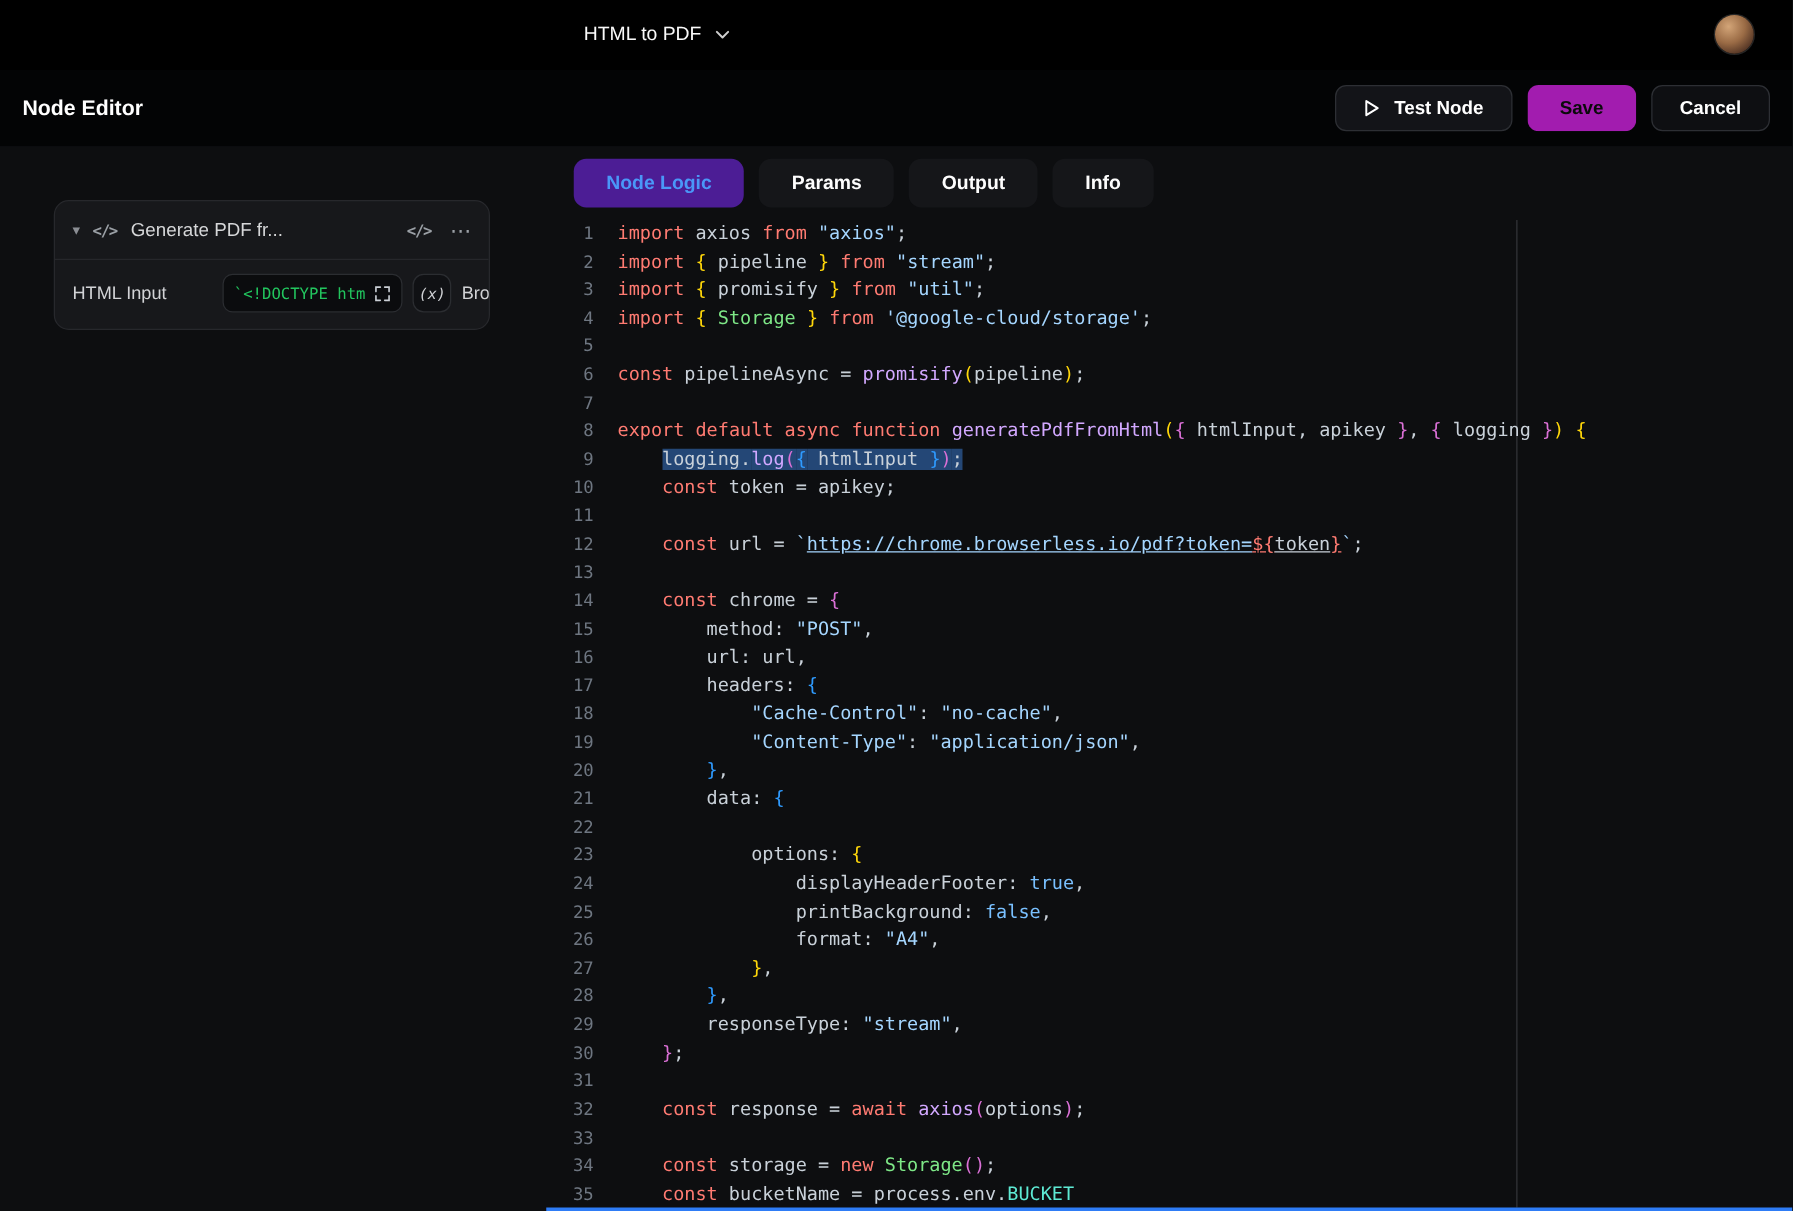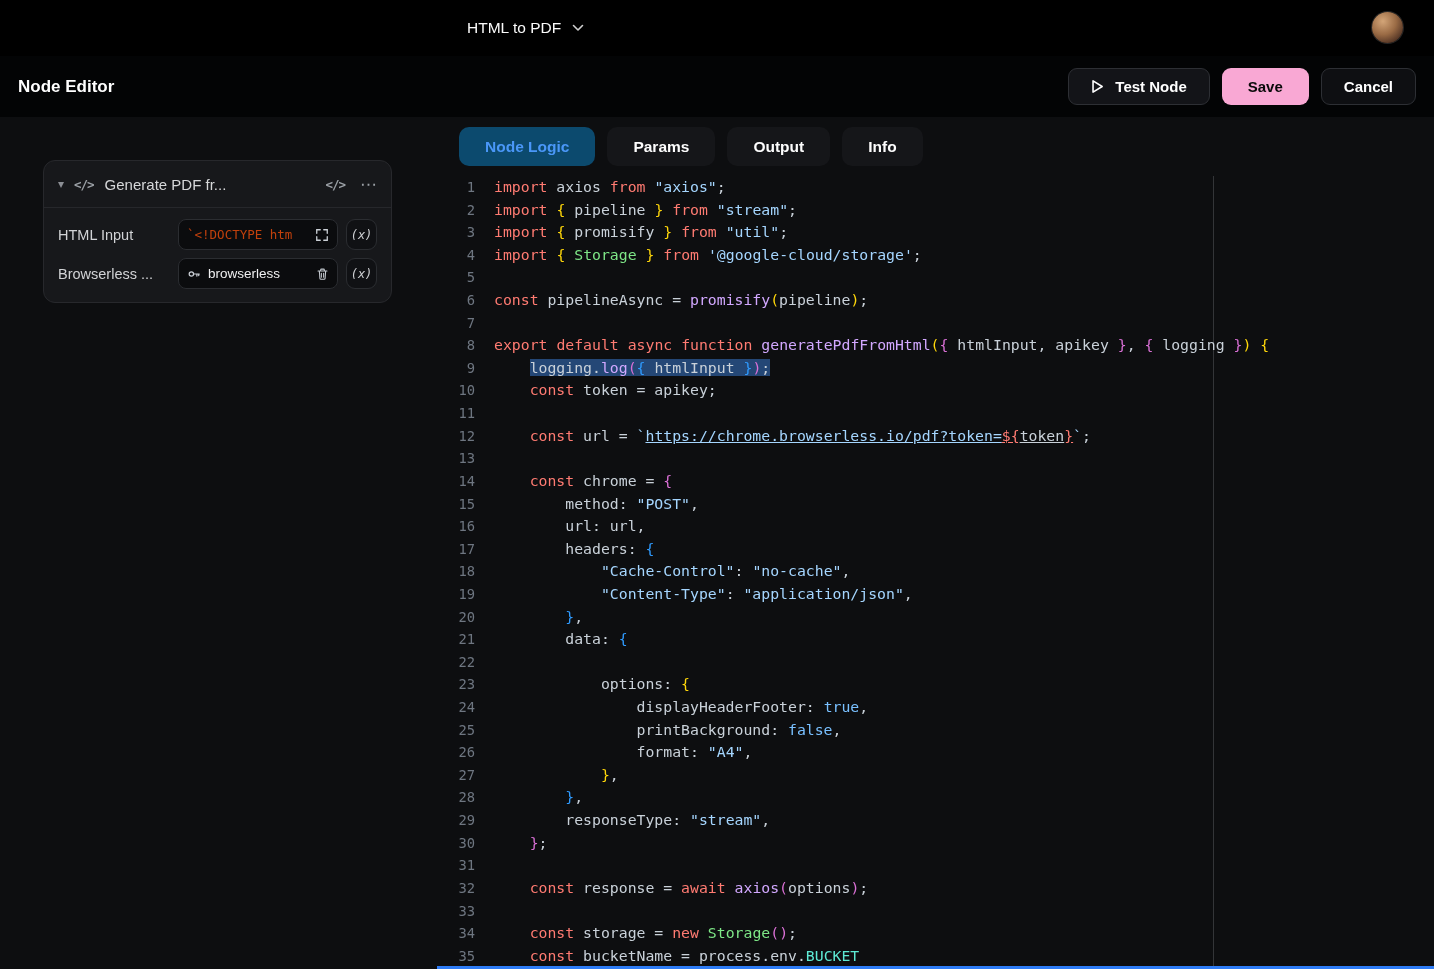--- a/index.html
+++ b/index.html
@@ -22,59 +22,59 @@
 
   
   .header { position:absolute; top:56px; left:0; right:0; height:61px; background:#030405;
             display:flex; align-items:center; padding:0 18px; }
   .page-title { font-size:17px; font-weight:700; color:#fff; }
   .actions { margin-left:auto; display:flex; gap:12px; align-items:center; }
   .btn { height:37px; border-radius:9px; display:flex; align-items:center; justify-content:center;
          font-size:15px; font-weight:600; cursor:pointer; border:1px solid transparent;
          font-family:"Liberation Sans", sans-serif; }
   .btn-test   { background:#131418; border-color:#2d2f34; color:#fff; padding:0 22px; gap:11px; }
-  .btn-save   { background:#f9a8d4; color:#0a0a0a; padding:0 25px; }
+  .btn-save   { background:#a21caf; color:#0a0a0a; padding:0 25px; }
   .btn-cancel { background:#0e0f12; border-color:#2d2f34; color:#fff; padding:0 22px; }
 
   
   .content { position:absolute; top:117px; left:0; right:0; bottom:0; background:#0d0e10; }
   .left-panel { position:absolute; left:0; top:0; bottom:0; width:441px; }
 
   .node-card { position:absolute; left:43px; top:43px; width:349px; background:#17181b;
                border:1px solid #27282c; border-radius:12px; overflow:hidden; }
   .card-header { height:47px; display:flex; align-items:center; padding:0 14px; gap:10px;
                  border-bottom:1px solid #26272b; }
   .caret { color:#8b8e94; font-size:12px; cursor:pointer; }
   .code-glyph { color:#9ba0a6; font-family:"DejaVu Sans Mono", monospace; font-size:12.5px;
                 font-weight:700; letter-spacing:-1px; }
   .card-title { color:#d6d7d9; font-size:15px; margin-left:1px; white-space:nowrap; }
   .card-header .right { margin-left:auto; display:flex; gap:15px; align-items:center; }
   .dots { color:#9ba0a6; font-size:17px; cursor:pointer; line-height:1; }
 
-  .card-body { padding:11px 14px 13px; display:flex; flex-direction:column; gap:8px; }
+  .card-body { padding:11px 14px 13px; display:flex; flex-direction:row; gap:8px; }
   .field-row { display:flex; align-items:center; gap:8px; height:31px; }
   .field-label { flex:0 0 112px; width:112px; font-size:14.5px; color:#d2d3d6;
                  white-space:nowrap; overflow:hidden; }
   .field-input { flex:1; height:31px; background:#0b0c0e; border:1px solid #2b2d31; border-radius:8px;
                  display:flex; align-items:center; padding:0 8px; gap:7px; min-width:0; cursor:text; }
-  .input-text-mono { font-family:"DejaVu Sans Mono", monospace; font-size:12.5px; color:#c2410c;
+  .input-text-mono { font-family:"DejaVu Sans Mono", monospace; font-size:12.5px; color:#22c55e;
                      white-space:nowrap; overflow:hidden; flex:1; }
   .input-text-sans { font-size:13.5px; color:#f0f0f1; white-space:nowrap; overflow:hidden; flex:1; }
   .in-icon { flex:0 0 auto; display:flex; align-items:center; cursor:pointer; }
   .expr-chip { flex:0 0 31px; width:31px; height:31px; border:1px solid #2b2d31; border-radius:9px;
                background:#101114; display:flex; align-items:center; justify-content:center;
                font-family:"DejaVu Sans Mono", monospace; font-style:italic; font-size:12px;
                color:#cfd1d4; cursor:pointer; }
 
   
   .editor-panel { position:absolute; left:441px; top:0; right:0; bottom:0; }
   .tabs { display:flex; gap:12px; padding:10px 18px 0 18px; }
   .tab { height:39px; border-radius:10px; display:flex; align-items:center; padding:0 26px;
          font-size:15.5px; font-weight:600; color:#fdfdfd; background:#151619; cursor:pointer; }
-  .tab.active { background:#0c4a6e; color:#4a97f8; }
+  .tab.active { background:#4c1d95; color:#4a97f8; }
 
   .code-area { position:absolute; top:59px; left:0; right:0; bottom:3px; overflow:hidden;
                font-family:"DejaVu Sans Mono", monospace; font-size:14.8px; z-index:1; }
   .code-line { display:flex; white-space:pre; height:22.62px; line-height:22.62px; }
   .line-num { flex:0 0 34px; text-align:right; color:#6e7681; margin-right:19px; font-size:13.8px; }
   .line-content { color:#c9d1d9; }
   .line-content span.u { text-decoration:underline; }
   .line-content span.sel { background:rgba(57,118,202,0.55); }
 
   .vline { position:absolute; top:59px; bottom:3px; left:772px; width:1px; background:#333538; z-index:0; }

